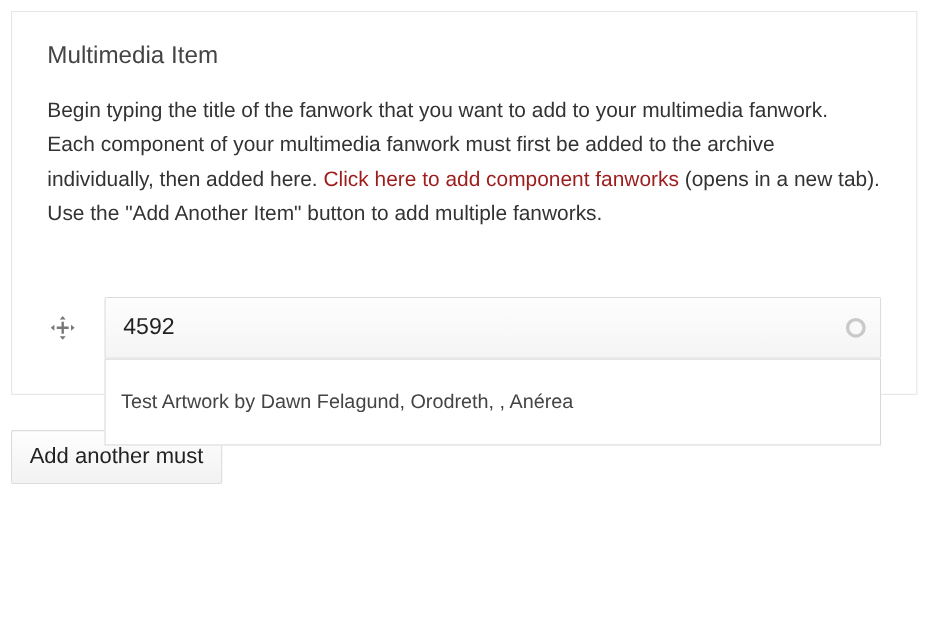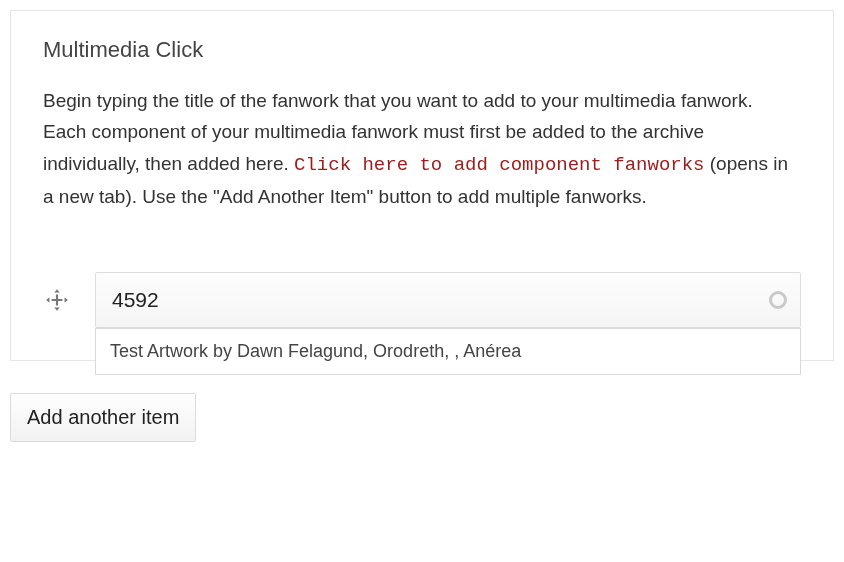--- a/index.html
+++ b/index.html
@@ -22,21 +22,20 @@
       margin-bottom: 22px;
     }
     .desc {
       font-size: 19px;
       color: #333;
       line-height: 1.65;
     }
     .desc a {
       color: #9d1c1c;
       text-decoration: none;
-      font-family: Liberation Mono, monospace;
     }
     .item-row {
       display: flex;
       align-items: center;
       margin-top: 60px;
       gap: 24px;
     }
     .drag-handle {
       width: 28px;
       height: 28px;
@@ -75,21 +74,21 @@
     .dropdown {
       position: absolute;
       left: 0;
       right: 0;
       top: 56px;
       border: 1px solid #d9d9d9;
       background: #fff;
       z-index: 10;
     }
     .dropdown-item {
-      padding: 12px 14px;
+      padding: 28px 14px;
       font-size: 18px;
       color: #444;
       cursor: pointer;
     }
     .add-btn {
       display: inline-block;
       border: 1px solid #dcdcdc;
       background: linear-gradient(#fefefe, #f2f2f2);
       padding: 12px 16px;
       font-size: 20px;
@@ -98,37 +97,37 @@
       cursor: pointer;
       margin-top: 8px;
     }
   </style>
 </head>
 <body>
 
 
 
 <div class="card">
-  <h3 class="card-title">Multimedia Click</h3>
+  <h3 class="card-title">Multimedia Item</h3>
   <p class="desc">
     <span>Begin typing the title of the fanwork that you want to add to your multimedia fanwork. Each component of your multimedia fanwork must first be added to the archive individually, then added here. </span><a href="#">Click here to add component fanworks</a><span> (opens in a new tab). Use the "Add Another Item" button to add multiple fanworks.</span>
   </p>
 
   <div class="item-row">
     <div class="drag-handle">
       <svg viewBox="0 0 24 24" width="26" height="26" fill="currentColor">
           <path d="M12 2l-2.5 3h5L12 2zm0 20l2.5-3h-5L12 22zM2 12l3-2.5v5L2 12zm20 0l-3 2.5v-5L22 12zM11 7h2v10h-2V7zM7 11h10v2H7v-2z"></path>
         </svg>
     </div>
     <div class="input-wrap">
       <input type="text" class="main-input" value="4592" style="">
       <span class="spinner"></span>
       <div class="dropdown">
         <div class="dropdown-item">Test Artwork by Dawn Felagund, Orodreth, , Anérea</div>
       </div>
     </div>
   </div>
 </div>
 
-<button type="button" class="add-btn">Add another item</button>
+<button type="button" class="add-btn">Add another must</button>
 
 
 
 
 </body></html>

